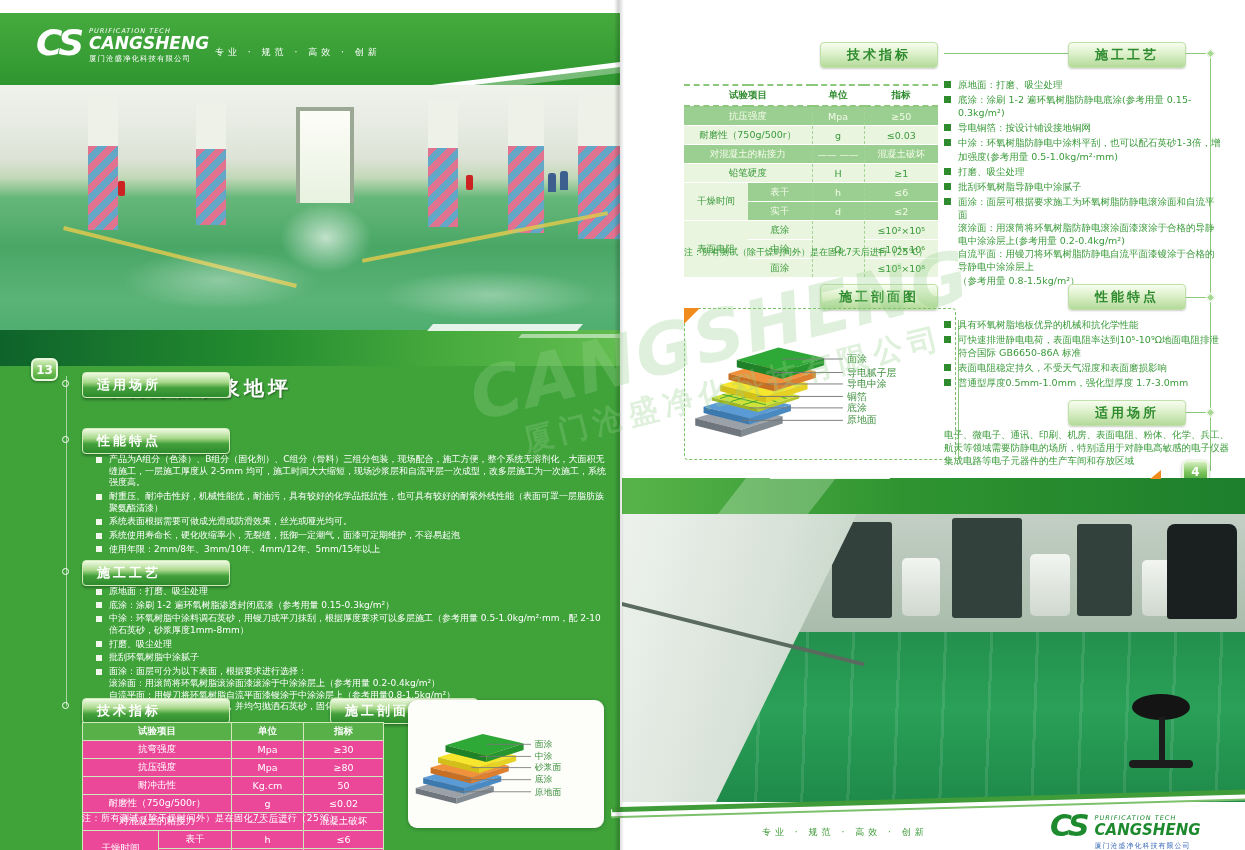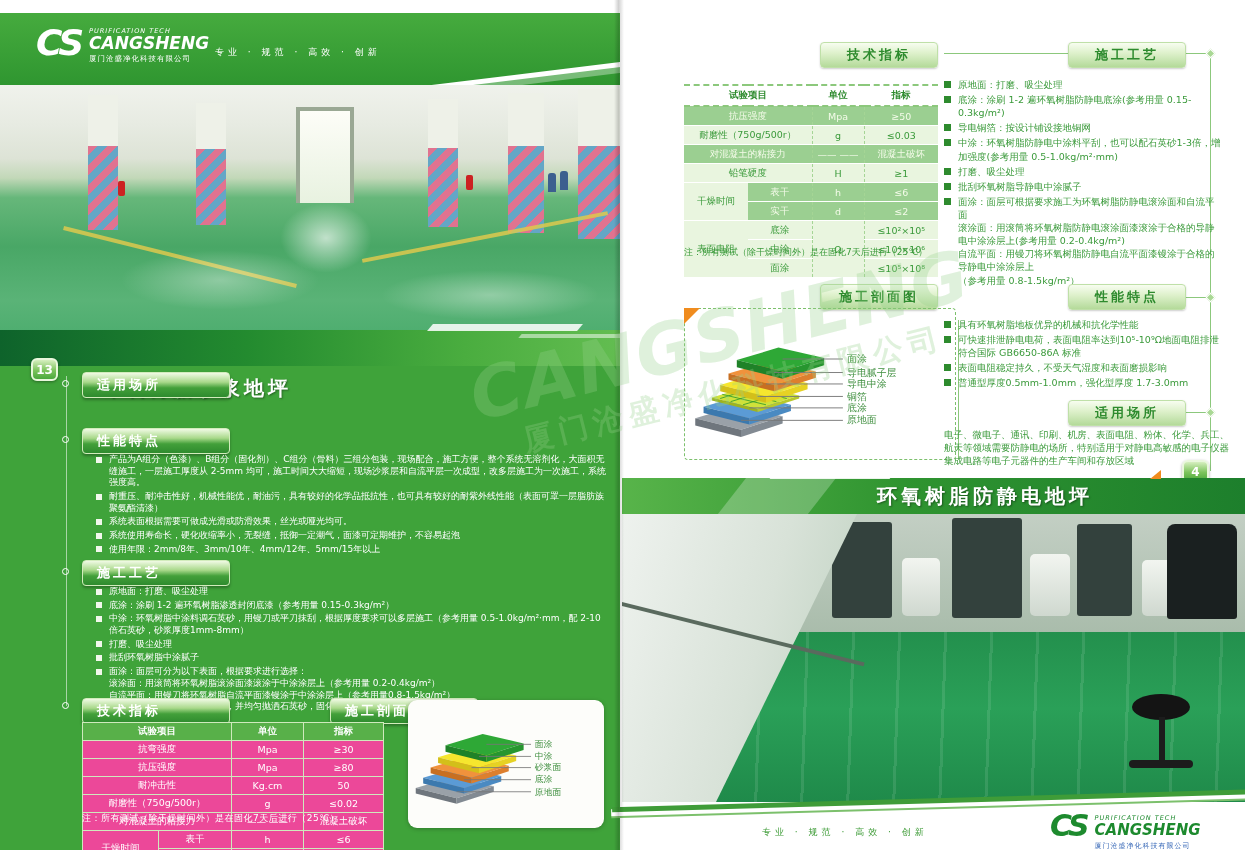--- a/index.html
+++ b/index.html
@@ -452,21 +452,20 @@
 
     <div class="pill-light" style="left:446px; top:400px;">适用场所</div>
     <div class="rp-text" style="left:322px; top:428px; width:286px;">电子、微电子、通讯、印刷、机房、表面电阻、粉体、化学、兵工、航天等领域需要防静电的场所，特别适用于对静电高敏感的电子仪器集成电路等电子元器件的生产车间和存放区域</div>
 
     <div class="badge rp-badge">4</div>
 
     <div class="rp-banner">
       <div class="notch"></div>
       <div class="stripeA"></div>
       <div class="tri"></div>
-      <div class="rp-title">环氧树脂防静电地坪</div>
     </div>
 
     <div class="rp-photo">
       <div class="rp-equip"></div>
       <div class="rp-machine" style="left:210px; top:8px; width:60px; height:96px;"></div>
       <div class="rp-machine" style="left:330px; top:4px; width:70px; height:100px;"></div>
       <div class="rp-machine" style="left:455px; top:10px; width:55px; height:92px;"></div>
       <div class="rp-drum" style="left:280px; top:44px; width:38px; height:58px;"></div>
       <div class="rp-drum" style="left:408px; top:40px; width:40px; height:62px;"></div>
       <div class="rp-drum" style="left:520px; top:46px; width:36px; height:56px;"></div>

